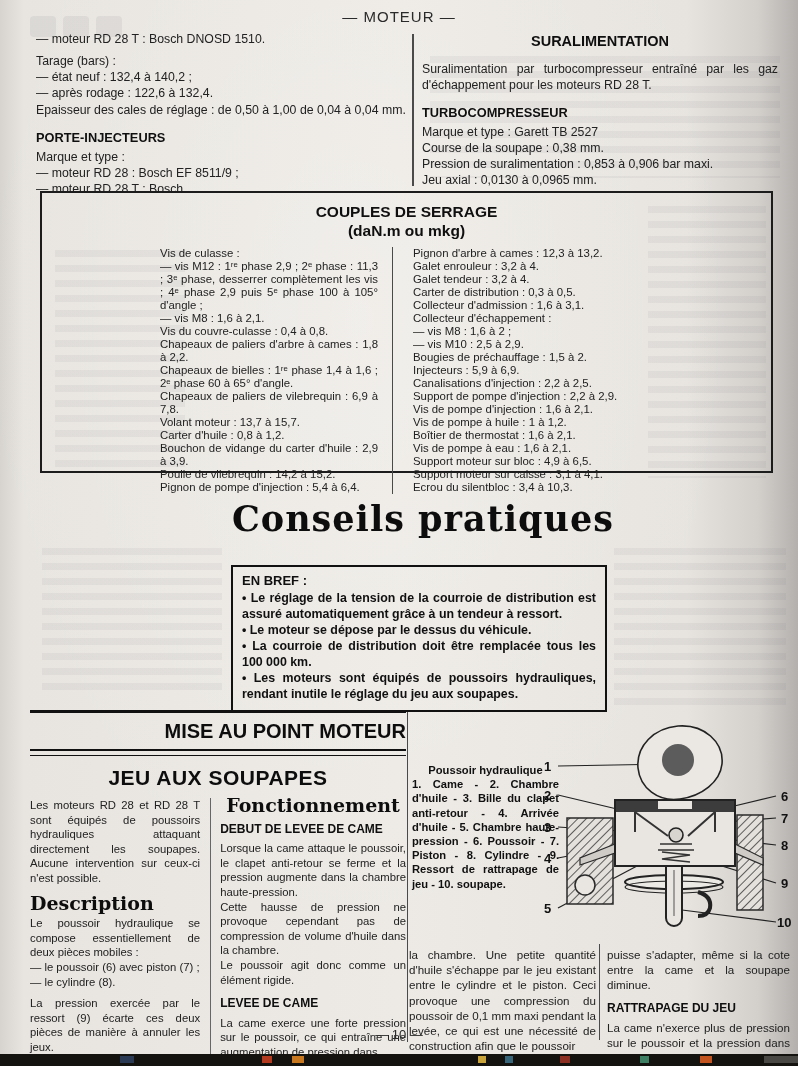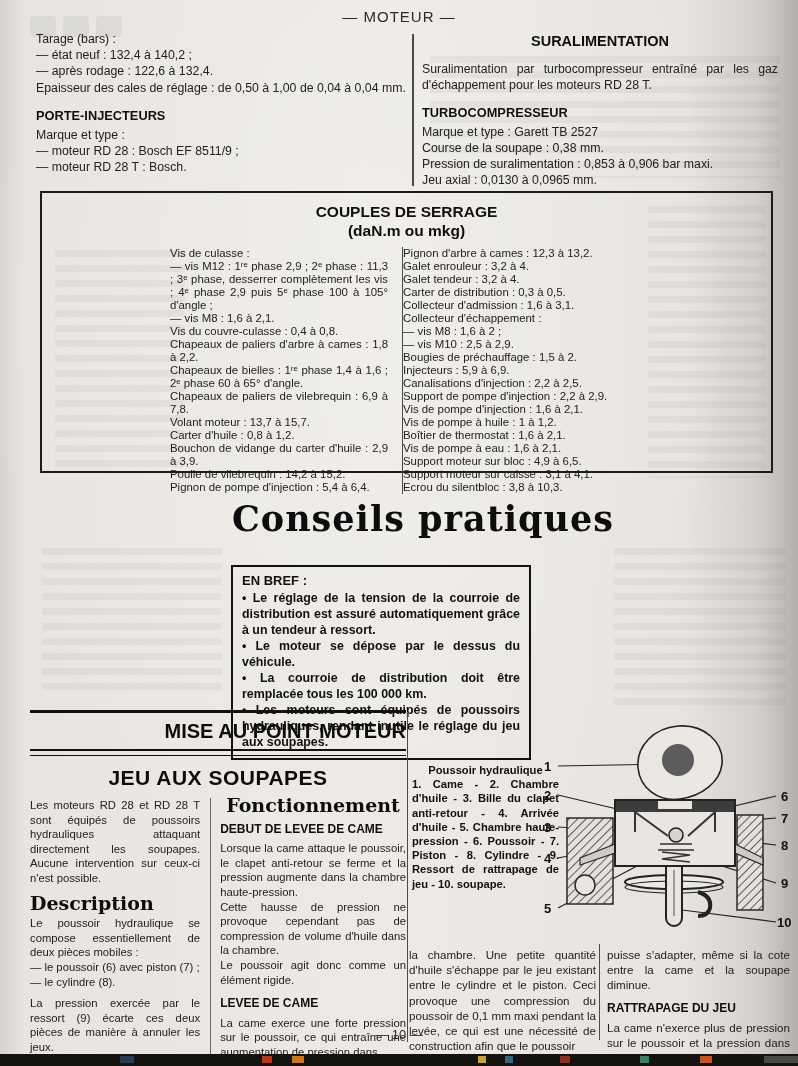--- a/index.html
+++ b/index.html
@@ -28,25 +28,25 @@
   .topright p{margin:0;}
   .topright p.just{text-align:justify;}
   
   .couples-box{position:absolute;left:40px;top:191px;width:733px;height:282px;
     border:2px solid #1c1c1c;box-sizing:border-box;}
   .cb-title{ text-align:center;font-weight:bold;font-size:15.5px;line-height:19px;margin-top:9px;color:#0f0f0f;}
   .cb-cols{display:flex;justify-content:center;margin-top:7px;}
   .cb-col{font-size:11.4px;line-height:13px;}
   .cb-col p{margin:0;text-align:justify;}
   .cb-left{width:218px;}
-  .cb-right{width:240px;margin-left:14px;border-left:1.5px solid #4a4a4a;padding-left:0;}
+  .cb-right{width:240px;margin-left:14px;border-left:1.5px solid #4a4a4a;padding-left:20px;}
   
   .conseils-title{position:absolute;left:0;top:498px;width:100%;text-align:center;margin:0;
     font-family:"DejaVu Serif",serif;font-weight:bold;font-size:35px;letter-spacing:1px;color:#0d0d0d;padding-left:24px;}
-  .enbref{position:absolute;left:231px;top:565px;width:300px;box-sizing:border-box;
+  .enbref{position:absolute;left:231px;top:565px;width:376px;box-sizing:border-box;
     border:2.5px solid #111;padding:6px 9px 8px;font-weight:bold;font-size:12.4px;line-height:16px;color:#101010;}
   .enbref .eb-title{font-size:13px;margin-bottom:1px;}
   .enbref p{margin:0;text-align:justify;}
   
   .map-block{position:absolute;left:30px;top:710px;width:376px;}
   .rule-thick{border-top:3px solid #111;}
   .map-title{margin:7px 0 6px;text-align:right;font-size:20px;color:#0d0d0d;}
   .rule-double{height:4px;border-top:2px solid #111;border-bottom:1px solid #111;}
   .jas-title{margin:10px 0 8px;text-align:center;font-size:21px;letter-spacing:.5px;color:#0d0d0d;}
   .lower-cols{display:flex;}
@@ -83,20 +83,21 @@
     </div>
   <div class="ghost" style="left:430px;top:56px;width:350px;height:122px;"></div>
   <div class="ghost" style="left:55px;top:250px;width:130px;height:220px;"></div>
   <div class="ghost" style="left:648px;top:206px;width:118px;height:272px;"></div>
   <div class="ghost" style="left:42px;top:548px;width:180px;height:148px;"></div>
   <div class="ghost" style="left:614px;top:548px;width:172px;height:158px;"></div>
 
   <div class="header">— MOTEUR —</div>
 
   <div class="topleft">
+    <p class="gap">— moteur RD 28 T : Bosch DNOSD 1510.</p>
     <p>Tarage (bars) :</p>
     <p>— état neuf : 132,4 à 140,2 ;</p>
     <p>— après rodage : 122,6 à 132,4.</p>
     <p class="mt">Epaisseur des cales de réglage : de 0,50 à 1,00 de 0,04 à 0,04 mm.</p>
     <h3>PORTE-INJECTEURS</h3>
     <p>Marque et type :</p>
     <p>— moteur RD 28 : Bosch EF 8511/9 ;</p>
     <p>— moteur RD 28 T : Bosch.</p>
   </div>
 
@@ -144,21 +145,21 @@
         <p>Bougies de préchauffage : 1,5 à 2.</p>
         <p>Injecteurs : 5,9 à 6,9.</p>
         <p>Canalisations d'injection : 2,2 à 2,5.</p>
         <p>Support de pompe d'injection : 2,2 à 2,9.</p>
         <p>Vis de pompe d'injection : 1,6 à 2,1.</p>
         <p>Vis de pompe à huile : 1 à 1,2.</p>
         <p>Boîtier de thermostat : 1,6 à 2,1.</p>
         <p>Vis de pompe à eau : 1,6 à 2,1.</p>
         <p>Support moteur sur bloc : 4,9 à 6,5.</p>
         <p>Support moteur sur caisse : 3,1 à 4,1.</p>
-        <p>Ecrou du silentbloc : 3,8 à 10,3.</p>
+        <p>Ecrou du silentbloc : 3,4 à 10,3.</p>
       </div>
     </div>
   </div>
 
   <h1 class="conseils-title">Conseils pratiques</h1>
 
   <div class="enbref">
     <div class="eb-title">EN BREF :</div>
     <p>•  Le réglage de la tension de la courroie de distribution est assuré automatiquement grâce à un tendeur à ressort.</p>
     <p>•  Le moteur se dépose par le dessus du véhicule.</p>

